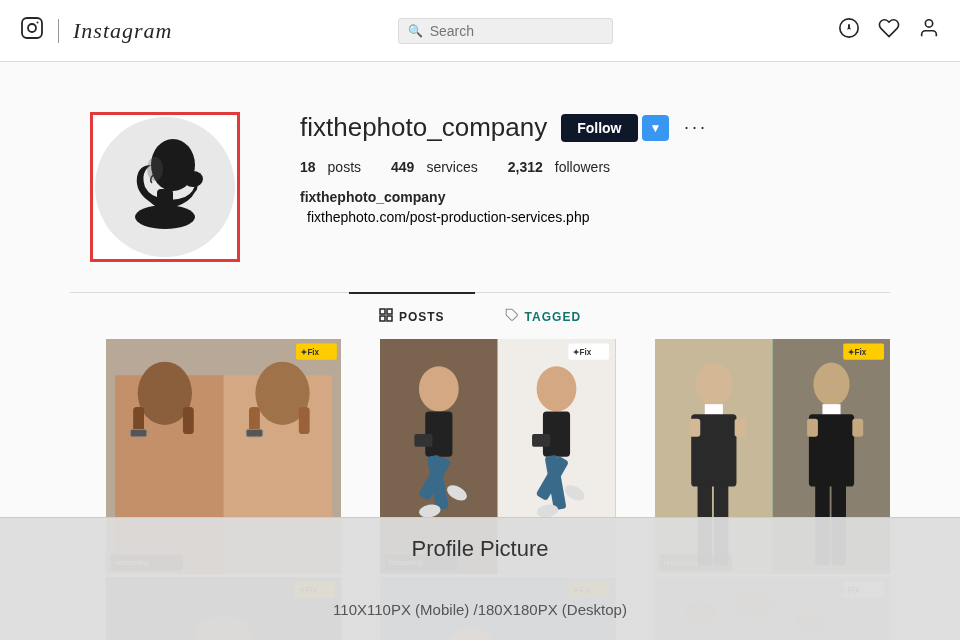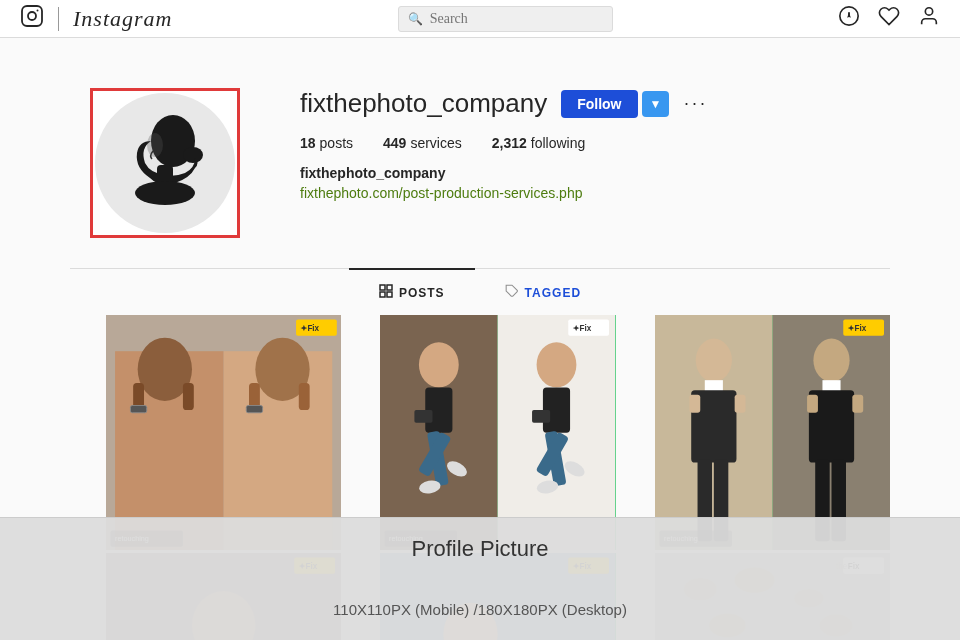--- a/index.html
+++ b/index.html
@@ -2,39 +2,39 @@
 <html><head>
   <meta charset="utf-8">
   <style>
     * { box-sizing: border-box; margin: 0; padding: 0; }
     body { font-family: -apple-system, BlinkMacSystemFont, 'Segoe UI', Helvetica, Arial, sans-serif; background: #fafafa; color: #262626; font-size: 14px; }
 
     
     .navbar {
       background: #fff;
       border-bottom: 1px solid #dbdbdb;
-      height: 38px;
+      height: 62px;
       display: flex;
       align-items: center;
       justify-content: space-between;
       padding: 0 20px;
       position: sticky; top: 0; z-index: 10;
     }
     .nav-left { display: flex; align-items: center; gap: 10px; }
     .nav-logo-icon { font-size: 22px; }
     .nav-divider { width: 1px; height: 24px; background: #999; margin: 0 4px; }
     .nav-brand { font-family: 'Billabong', cursive; font-size: 22px; font-style: italic; font-weight: 500; letter-spacing: 1px; }
     .nav-center { flex: 1; max-width: 215px; margin: 0 auto; }
     .search-bar {
       display: flex; align-items: center;
       background: #efefef; border: 1px solid #dbdbdb; border-radius: 3px;
       padding: 4px 10px; gap: 6px; width: 100%;
     }
     .search-bar input {
-      border: none; background: transparent; font-size: 14px; color: #b91c1c; outline: none; width: 100%; font-family: Liberation Serif, serif;
+      border: none; background: transparent; font-size: 14px; color: #b91c1c; outline: none; width: 100%;
     }
     .search-icon-sm { color: #8e8e8e; font-size: 12px; }
     .nav-right { display: flex; align-items: center; gap: 18px; }
     .nav-icon { font-size: 20px; color: #262626; cursor: pointer; }
 
     
     .main-content { background: #fafafa; padding: 30px 0 0 0; }
 
     
     .profile-section {
@@ -56,63 +56,63 @@
       overflow: hidden;
     }
     .profile-picture-box svg { width: 140px; height: 140px; }
 
     .profile-info { flex: 1; }
     .profile-name-row {
       display: flex; align-items: center; gap: 14px; margin-bottom: 16px;
     }
     .profile-username { font-size: 26px; font-weight: 300; color: #262626; }
     .btn-follow {
-      background: #1d4ed8; color: #fff; border: none; border-radius: 4px;
+      background: #0f172a; color: #fff; border: none; border-radius: 4px;
       padding: 6px 16px; font-size: 14px; font-weight: 600; cursor: pointer;
     }
     .btn-dropdown {
       background: #3897f0; color: #fff; border: none; border-radius: 4px;
       padding: 6px 8px; font-size: 12px; font-weight: 600; cursor: pointer; margin-left: -10px;
     }
     .btn-more {
       background: none; border: none; font-size: 18px; cursor: pointer; color: #262626; letter-spacing: 2px;
     }
     .profile-stats {
       display: flex; gap: 30px; margin-bottom: 14px;
     }
-    .stat-item { display: flex; gap: 4px; align-items: flex-start; }
+    .stat-item { display: flex; gap: 12px; align-items: flex-start; }
     .stat-count { font-weight: 600; }
     .stat-label { color: #262626; }
     .profile-name-display { font-weight: 600; margin-bottom: 4px; }
     .profile-bio { color: #262626; margin-bottom: 4px; }
-    .profile-link { color: #4d7c0f; text-decoration: none; }
+    .profile-link { color: #000000; text-decoration: none; margin-left: 7px; }
 
     
     .tabs-section {
       max-width: 820px; margin: 0 auto;
       border-top: 1px solid #dbdbdb;
       display: flex; justify-content: center; gap: 0;
     }
     .tab-item {
       display: flex; align-items: center; gap: 6px;
       padding: 14px 30px;
-      font-size: 12px; letter-spacing: 1px; font-weight: 600; color: #1d4ed8;
+      font-size: 12px; letter-spacing: 1px; font-weight: 600; color: #0f766e;
       text-transform: uppercase; cursor: pointer; border-top: 2px solid transparent; margin-top: -1px;
     }
     .tab-item.active { color: #262626; border-top: 2px solid #262626; }
     .tab-icon { font-size: 14px; }
 
     
     .photo-grid {
       max-width: 820px; margin: 0 auto;
       display: grid; grid-template-columns: repeat(3, 1fr); gap: 3px;
       padding: 0 0 10px 0;
     }
     .photo-cell {
-      aspect-ratio: 1; background: #22c55e; overflow: hidden; position: relative; margin-left: 36px;
+      aspect-ratio: 1; background: #86efac; overflow: hidden; position: relative; margin-left: 36px;
     }
     .photo-cell svg { width: 100%; height: 100%; display: block; }
 
     
     .bottom-overlay {
       position: fixed; bottom: 0; left: 0; right: 0;
       background: rgba(220,220,220,0.95);
       text-align: center; padding: 18px 0 22px 0;
       border-top: 1px solid #ccc;
     }
@@ -203,21 +203,21 @@
         <div class="stat-item">
           <span class="stat-count">18</span>
           <span class="stat-label">posts</span>
         </div>
         <div class="stat-item">
           <span class="stat-count">449</span>
           <span class="stat-label">services</span>
         </div>
         <div class="stat-item">
           <span class="stat-count">2,312</span>
-          <span class="stat-label">following</span>
+          <span class="stat-label">followers</span>
         </div>
       </div>
 
       <div class="profile-name-display">fixthephoto_company</div>
       <a class="profile-link" href="#">fixthephoto.com/post-production-services.php</a>
     </div>
   </div>
 
   <div class="tabs-section">
     <div class="tab-item active">

